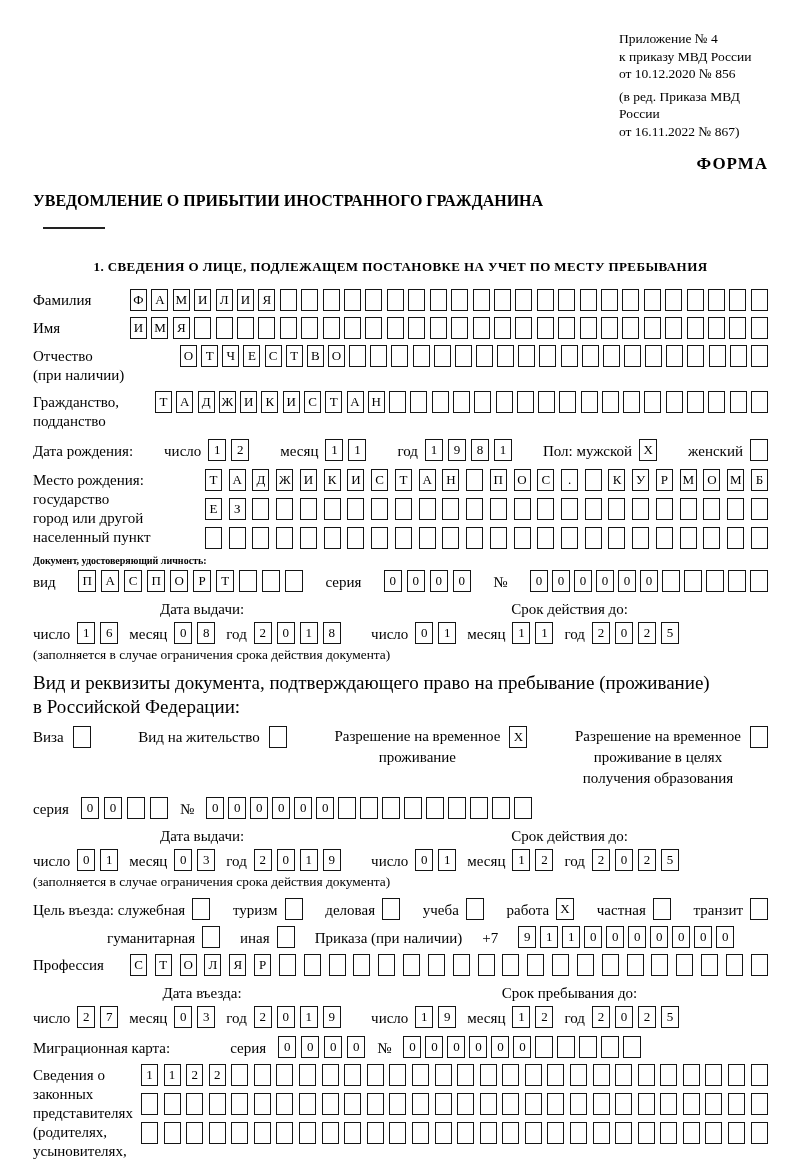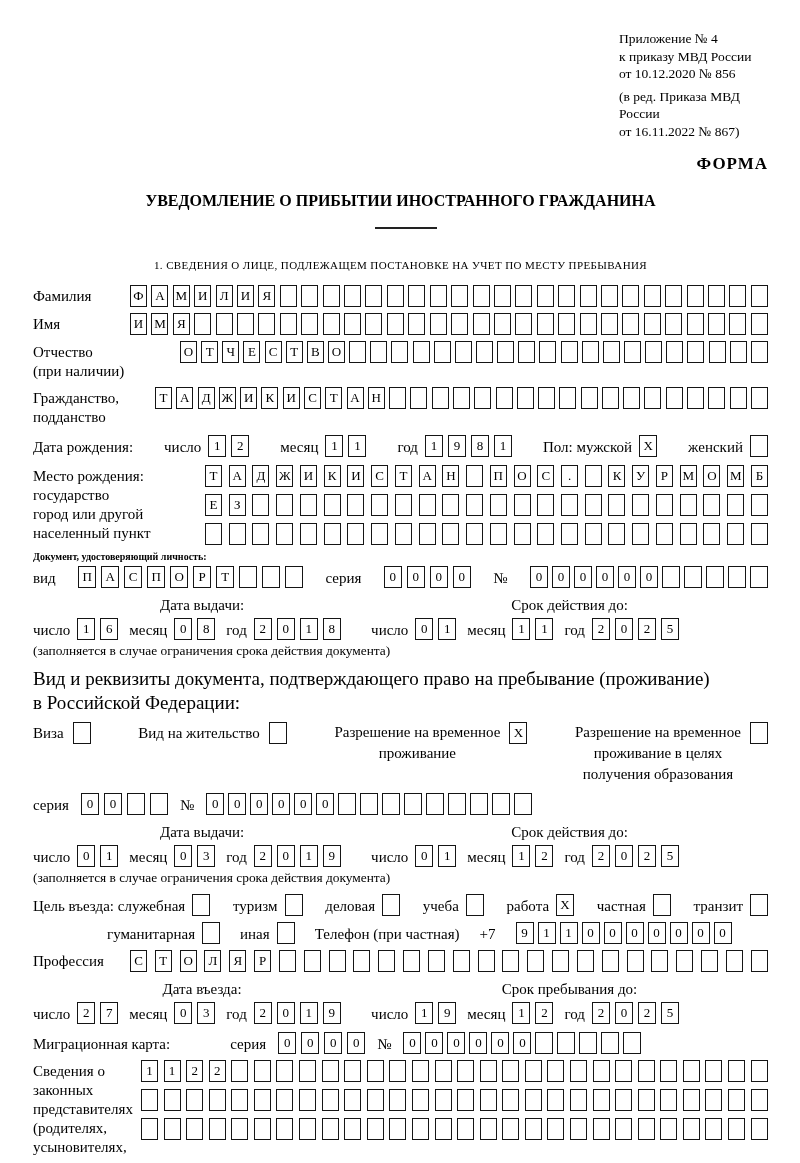--- a/index.html
+++ b/index.html
@@ -8,24 +8,24 @@
     width: 800px; min-height: 1163px;
     font-family: "Liberation Serif", "DejaVu Serif", serif;
     color: #000;
   }
   .page { padding: 30px 32px 16px 33px; }
 
   .annex { margin-left: 586px; font-size: 13.5px; line-height: 17.5px; }
   .annex .ed { margin-top: 5px; }
   .forma { text-align: right; font-weight: bold; font-size: 17px; letter-spacing: 1px; margin-top: 14px; }
 
-  .title { text-align: center; font-weight: bold; font-size: 16px; line-height: 23px; margin-top: 15px; }
+  .title { text-align: left; font-weight: bold; font-size: 16px; line-height: 23px; margin-top: 15px; }
   .underline { display: inline-block; width: 62px; border-bottom: 2.2px solid #222; height: 13px; margin-left: 10px; }
 
-  .sec-head { text-align: center; font-weight: normal; font-size: 11px; letter-spacing: 0.4px; margin-top: 24px; }
+  .sec-head { text-align: center; font-weight: bold; font-size: 13px; letter-spacing: 0.4px; margin-top: 24px; }
 
   .rows { margin-top: 14px; }
   .frow { display: flex; align-items: flex-start; margin-bottom: 6px; }
   .spread { justify-content: space-between; align-items: center; }
   .lbl { font-size: 15px; line-height: 19px; flex: none; padding-top: 2px; }
   .w97  { width: 97px; }
   .w147 { width: 147px; }
   .w122 { width: 122px; }
   .w172 { width: 172px; }
   .w105 { width: 108px; }
@@ -631,21 +631,21 @@
           <span class="cells-g">
             <span class="cell"></span>
           </span>
         </span>
       <span class="dg">
           <span class="lbl">иная</span>
           <span class="cells-g">
             <span class="cell"></span>
           </span>
         </span>
-      <span class="lbl">Телефон (при частная)</span>
+      <span class="lbl">Приказа (при наличии)</span>
       <span class="lbl">+7</span>
       <span class="cells-g g4">
           <span class="cell">9</span>
           <span class="cell">1</span>
           <span class="cell">1</span>
           <span class="cell">0</span>
           <span class="cell">0</span>
           <span class="cell">0</span>
           <span class="cell">0</span>
           <span class="cell">0</span>

